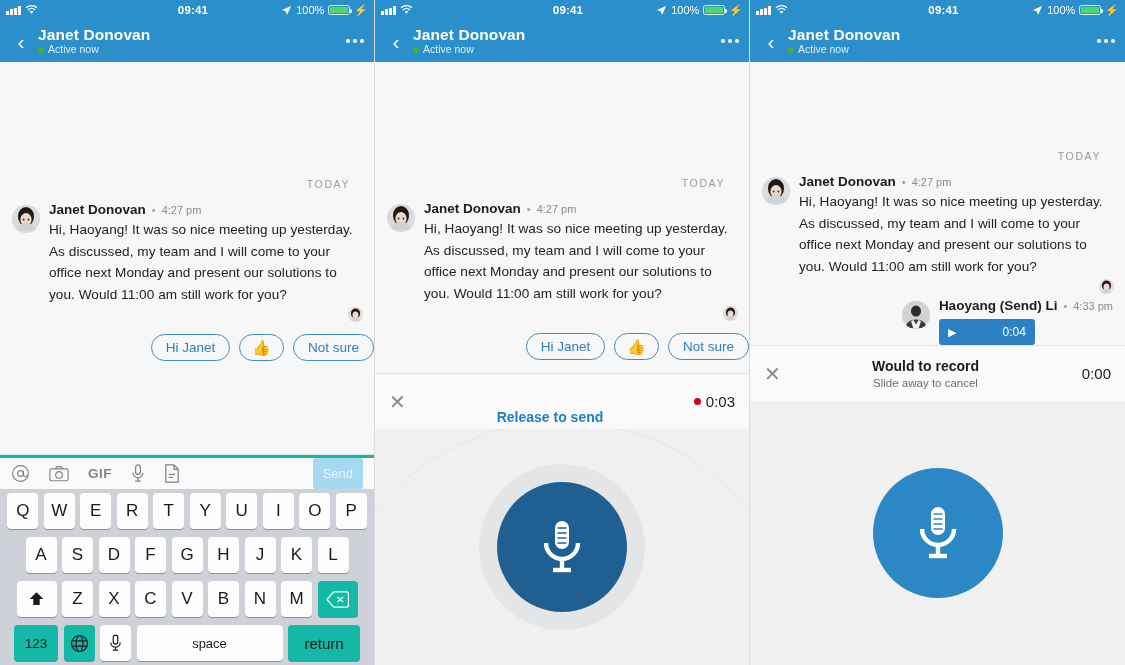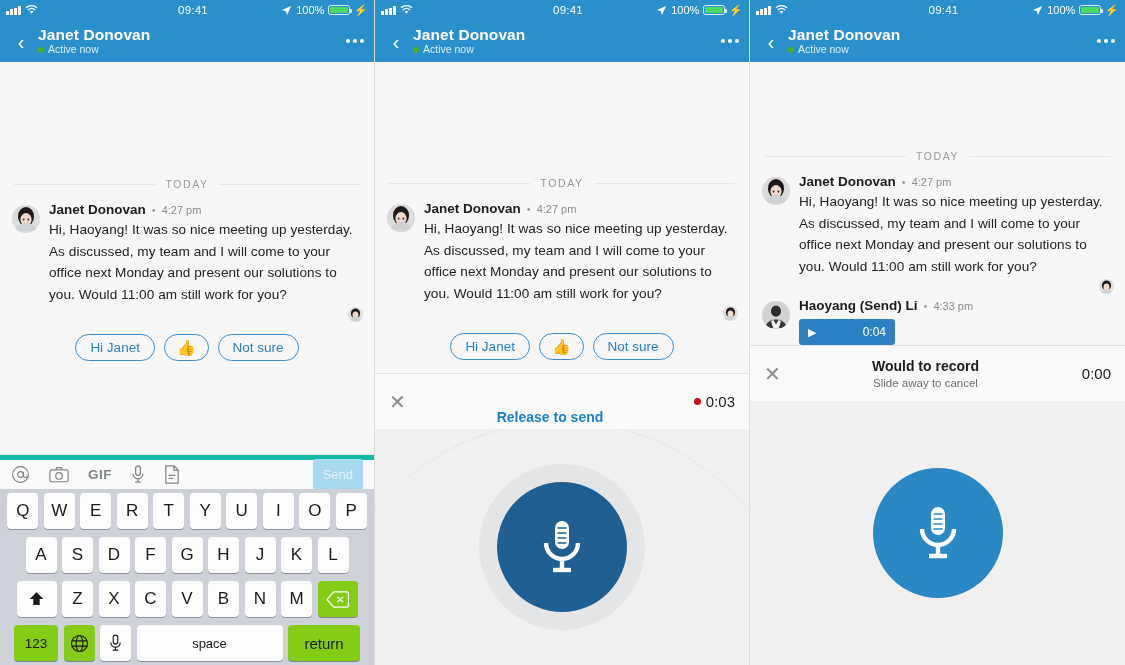--- a/index.html
+++ b/index.html
@@ -10,21 +10,21 @@
     background:#f4f4f4; border-right:1px solid #dcdcdc; }
   .panel:last-child { border-right:none; }
 
   
   .statusbar { height:20px; background:#2b8fcb; color:#fff; display:flex;
     align-items:center; justify-content:space-between; padding:0 6px; font-size:11px;
     position:relative; }
   .sb-left { display:flex; align-items:center; gap:4px; }
   .sb-right { display:flex; align-items:center; gap:4px; font-size:11px; }
   .sb-time { position:absolute; left:0; right:0; text-align:center; font-size:11.5px;
-    font-weight:normal; letter-spacing:0.2px;padding-left:12px; }
+    font-weight:bold; letter-spacing:0.2px;padding-left:12px; }
   .sigbars { display:flex; align-items:flex-end; gap:1.5px; height:9px; }
   .sigbars i { width:2.5px; background:#fff; border-radius:0.5px; display:block; }
   .sigbars i:nth-child(1){height:4px;} .sigbars i:nth-child(2){height:5.5px;}
   .sigbars i:nth-child(3){height:7px;} .sigbars i:nth-child(4){height:9px;}
   .batt { width:22px; height:10px; border:1px solid rgba(255,255,255,.85);
     border-radius:2.5px; position:relative; padding:1px; }
   .batt span { display:block; height:100%; width:100%; background:#4cd964; border-radius:1px; }
   .batt:after { content:""; position:absolute; right:-3px; top:3px; width:2px; height:4px;
     background:rgba(255,255,255,.85); border-radius:0 1px 1px 0; }
   .bolt { font-size:11px; line-height:1; }
@@ -36,21 +36,21 @@
     cursor:pointer; text-align:center; }
   .navtitle { margin-left:6px; }
   .navtitle .nm { font-size:15.5px; font-weight:bold; line-height:17px; letter-spacing:.1px;}
   .navtitle .sub { font-size:10.5px; line-height:13px; color:#dbeefb; display:flex;
     align-items:center; gap:4px; }
   .dot-online { width:6px; height:6px; border-radius:50%; background:#4caf24; display:block; }
   .ellipsis { margin-left:auto; display:flex; gap:3px; align-items:center; cursor:pointer; }
   .ellipsis i { width:4px; height:4px; border-radius:50%; background:#fff; display:block; }
 
   
-  .thread { position:relative; background:#f7f7f7; }
+  .thread { position:relative; background:#f7f7f7;align-items:flex-end; }
   .today { display:flex; align-items:center; gap:10px; padding:0 14px; height:28px; }
   .today .ln { flex:1; height:1px; background:#e6e6e6; }
   .today .tx { font-size:10.5px; letter-spacing:1.6px; color:#9a9a9a; }
 
   .msg { display:flex; padding:4px 12px 0 12px; }
   .avatar { width:28px; height:28px; border-radius:50%; flex:0 0 28px; margin-top:3px;
     overflow:hidden; background:#d8d8d8; }
   .mbody { margin-left:9px; flex:1; }
   .mhead { display:flex; align-items:baseline; gap:6px; line-height:16px; }
   .mname { font-size:13.5px; font-weight:bold; color:#1c1c1c; }
@@ -66,33 +66,33 @@
   .qr { border:1px solid #3b8dca; color:#2b7fc0; background:#f7f7f7; border-radius:15px;
     height:27px; padding:0 14px; font-size:13.5px; display:flex; align-items:center;
     cursor:pointer; white-space:nowrap; }
   .qr.emoji { padding:0 12px; font-size:15px; }
 
   
   .composer { border-top:1px solid #e3e3e3; background:#fafafa; }
   .cinput { height:36px; display:flex; align-items:center; padding:0 14px;
     font-size:14px; color:#9e9e9e; cursor:text; }
   .ctools { height:34px; display:flex; align-items:center; padding:0 11px; gap:19px;
-    border-top:5px solid #14b8a6; }
+    border-top:3px solid #14b8a6; }
   .ctools .ic { color:#7e8487; cursor:pointer; display:flex; align-items:center; }
   .sendbtn { margin-left:auto; background:#a6d8f0; color:#e6f5fd; font-size:13px;
     border-radius:3px; padding:8px 10px; cursor:pointer; }
 
   
   .keyboard { background:#ced2d8; padding:4px 2px 4px 2px; }
   .krow { display:flex; justify-content:center; gap:5.5px; margin-bottom:8px; }
   .krow:last-child { margin-bottom:0; }
   .key { background:#fdfdfd; border-radius:4px; height:36px; min-width:31px;
     display:flex; align-items:center; justify-content:center; font-size:17px;
     color:#1a1a1a; box-shadow:0 1px 0 #8e9296; cursor:pointer; flex:0 0 31px; }
-  .key.dark { background:#84cc16; box-shadow:0 1px 0 #82878d; }
+  .key.dark { background:#14b8a6; box-shadow:0 1px 0 #82878d; }
   .key.wide { flex:0 0 40px; }
   .key.space { flex:0 0 146px; font-size:13px; }
   .key.ret { flex:0 0 72px; font-size:15px; }
   .key.num { flex:0 0 44px; font-size:13.5px; }
   .krow.r2 { padding:0 16px; }
   .krow.r4 { gap:5.5px; }
 
   
   .voicebar { border-top:1px solid #e3e3e3; background:#fafafa; height:56px;
     display:flex; align-items:center; padding:0 14px; position:relative; }

